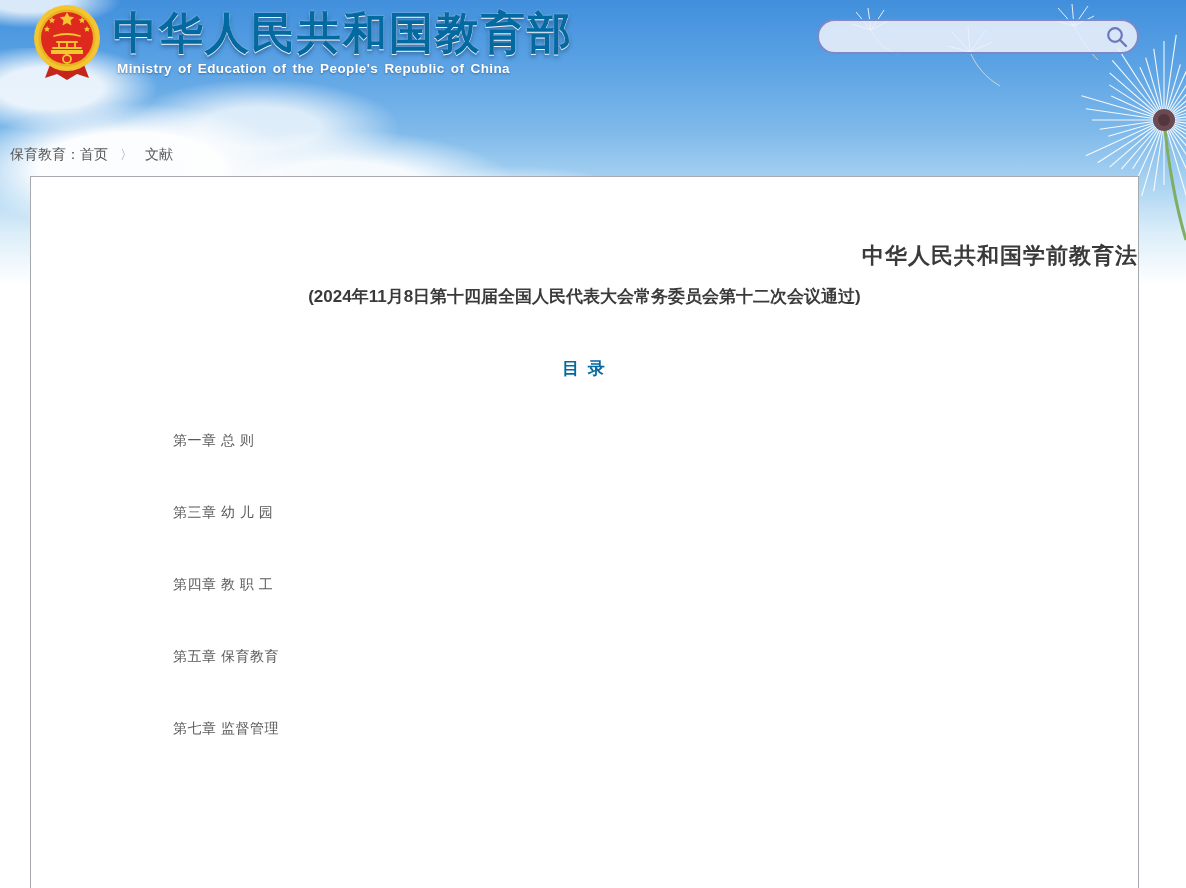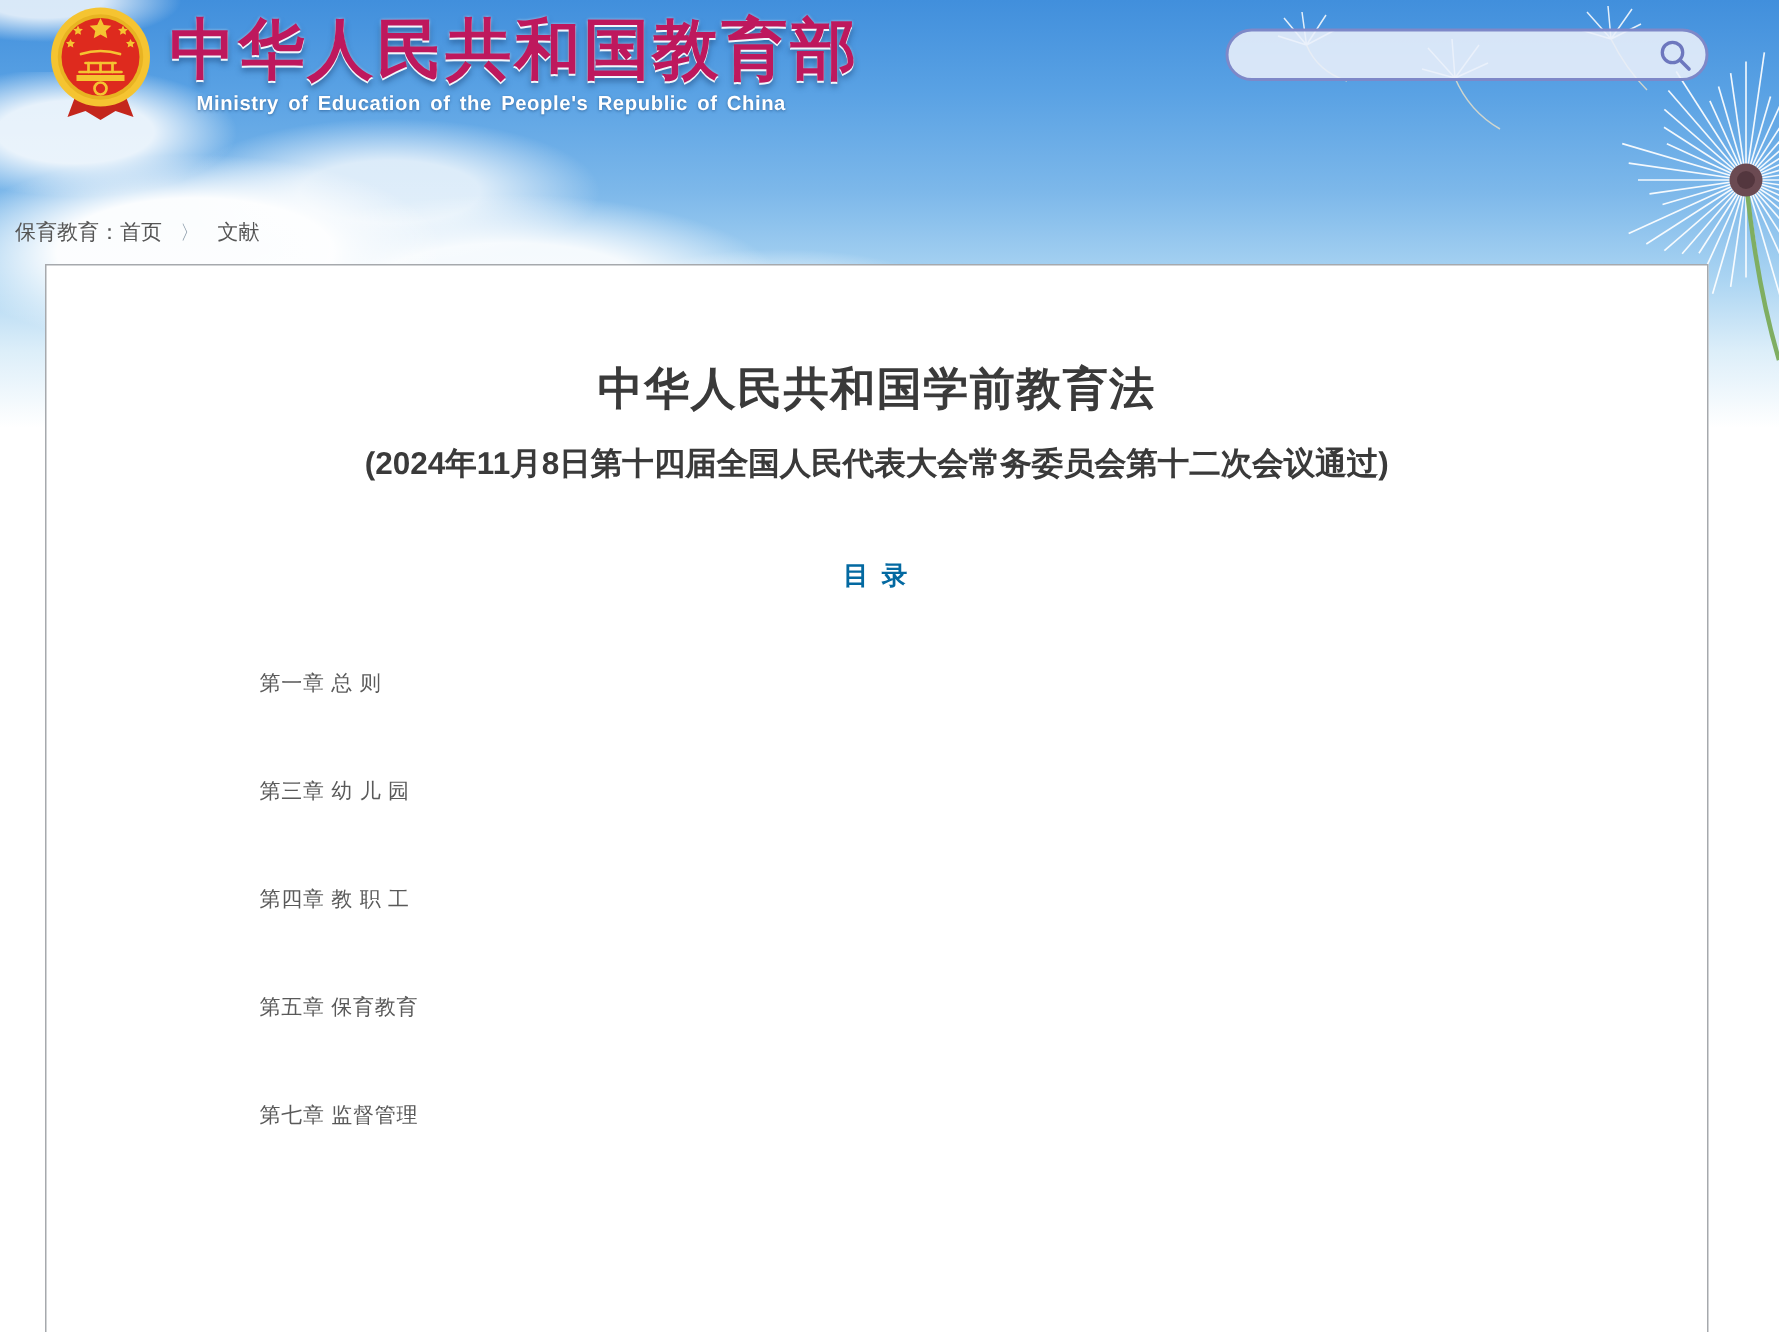--- a/index.html
+++ b/index.html
@@ -33,25 +33,25 @@
   }
 
   
   .dandelion { position:absolute; left:996px; top:20px; width:190px; height:230px; }
   .seed { position:absolute; }
 
   
   .emblem { position:absolute; left:33px; top:2px; width:68px; height:88px; }
   .site-title {
     position:absolute; left:113px; top:4px;
-    font-size:44px; font-weight:bold; color:#be185d; letter-spacing:2px;
+    font-size:44px; font-weight:bold; color:#0369a1; letter-spacing:2px;
     text-shadow:0 1px 0 #f2f7fc, 0 3px 4px rgba(20,60,110,.55), 0 0 2px rgba(255,255,255,.6);
   }
   .site-subtitle {
-    position:absolute; left:131px; top:61px;
+    position:absolute; left:117px; top:61px;
     font-size:13.5px; font-weight:bold; color:#ffffff;
     letter-spacing:.4px; word-spacing:2px;
     text-shadow:0 1px 2px rgba(20,60,110,.55);
   }
 
   
   .search-box {
     position:absolute; left:817px; top:19px; width:322px; height:35px;
     border:2px solid #7e88c8; border-radius:18px;
     background:rgba(235,240,250,.88);
@@ -74,26 +74,26 @@
   }
   .breadcrumb a { color:#555; text-decoration:none; cursor:pointer;font-family:Liberation Mono, monospace; }
   .crumb-sep { color:#8a9aa8; margin:0 12px; font-size:13px; }
 
   
   .panel {
     position:absolute; left:30px; top:176px; width:1109px; height:760px;
     background:#ffffff; border:1px solid #a6a9ad;
   }
   .doc-title {
-    padding-top:66px; text-align:center;
-    font-size:30px; line-height:1.15; font-weight:bold; color:#3a3a3a; letter-spacing:1px;
+    padding-top:66px; text-align:right;
+    font-size:22px; line-height:1.15; font-weight:bold; color:#3a3a3a; letter-spacing:1px;
   }
   .doc-subtitle {
     margin-top:17px; text-align:center;
-    font-size:21px; font-weight:bold; color:#3a3a3a;
+    font-size:17px; font-weight:bold; color:#3a3a3a;
   }
   .toc-heading {
     margin-top:49px; text-align:center;
     font-size:17px; font-weight:bold; color:#0369a1; letter-spacing:2px;
   }
   .toc-list {
     margin-top:51px; list-style:none; padding-left:142px;
   }
   .toc-list li {
     font-size:14px; line-height:19px; color:#595959; margin-bottom:53px;

